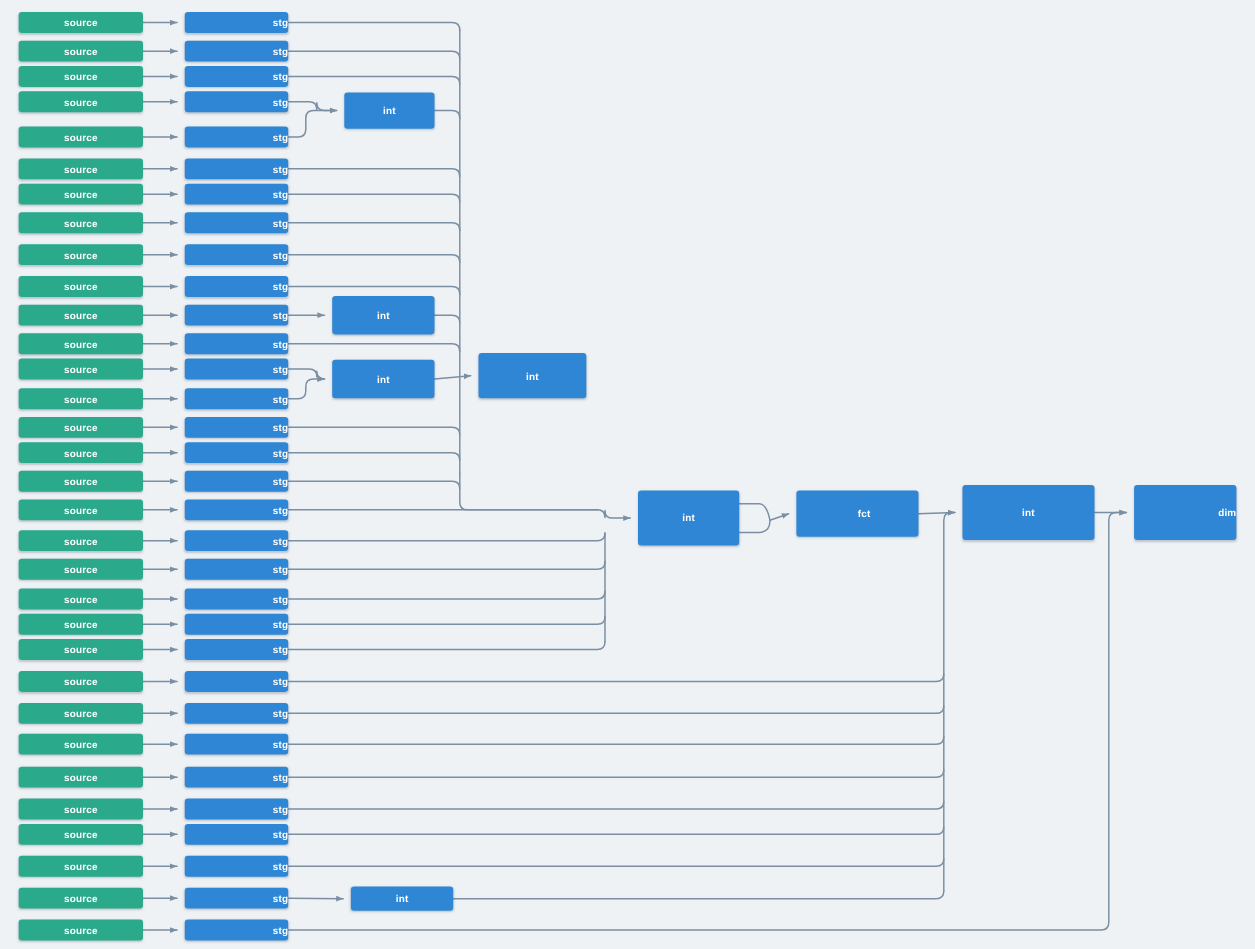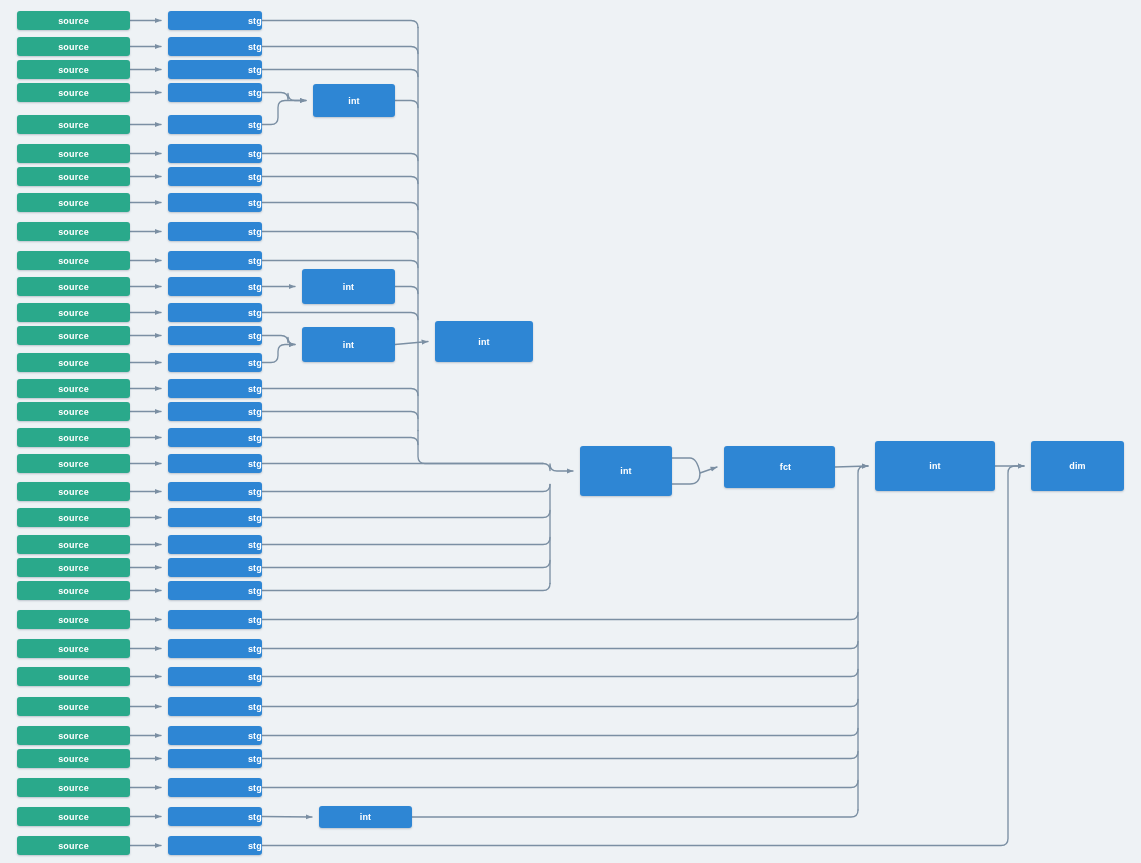--- a/index.html
+++ b/index.html
@@ -32,21 +32,21 @@
     font-weight:bold;
     letter-spacing:.2px;
     box-shadow:0 1px 2px rgba(60,80,100,.28);
     user-select:none;
     cursor:pointer;
   }
   .node.source{ background:#2aa98b; }
   .node.stg{ background:#2e86d4;justify-content:flex-end; }
   .node.int{ background:#2e86d4; }
   .node.fct{ background:#2e86d4;padding-left:12px; }
-  .node.dim{ background:#2e86d4; }
+  .node.dim{ background:#2e86d4;justify-content:flex-end; }
   .node .lbl{ pointer-events:none; }
 </style>
 </head>
 <body>
 
 <div id="canvas">
   <svg id="edges" viewBox="0 0 1141 863" width="1141" height="863">
     <defs>
       <marker id="arrow" markerWidth="7" markerHeight="7" refX="6.4" refY="3" orient="auto" markerUnits="userSpaceOnUse">
         <path d="M0,0.4 L6.6,3 L0,5.6 z" fill="#7b8fa3"></path>

